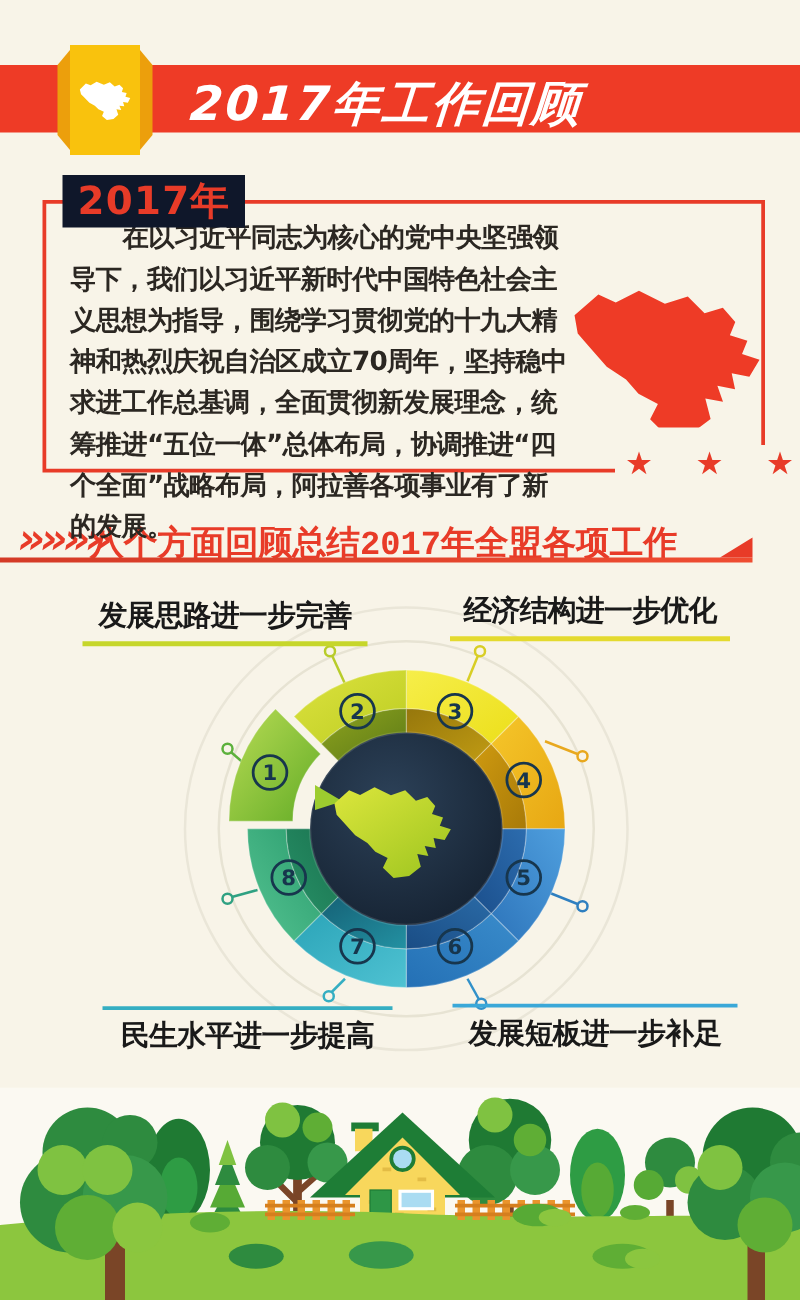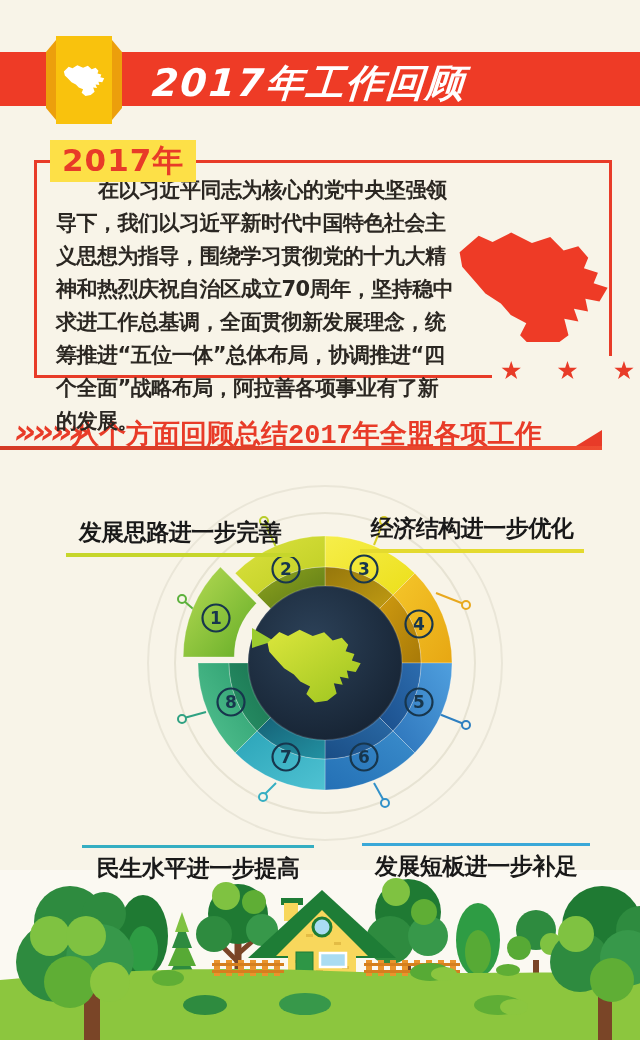--- a/index.html
+++ b/index.html
@@ -6,21 +6,21 @@
   .page{position:relative;width:640px;height:1040px;background:#f8f4e8;overflow:hidden;
         font-family:"DejaVu Sans","Liberation Sans",sans-serif;}
   
   .banner{position:absolute;left:0;top:52px;width:640px;height:54px;background:#ee3b26;}
   .banner-title{position:absolute;left:152px;top:58px;width:420px;color:#ffffff;
         font-size:38px;font-weight:bold;font-style:italic;transform:skewX(-4deg);letter-spacing:2px;}
   .badge{position:absolute;left:40px;top:34px;width:88px;height:92px;}
   
   .review-box{position:absolute;left:34px;top:160px;width:572px;height:212px;
         border:3px solid #e83b28;}
-  .review-heading{position:absolute;left:50px;top:140px;z-index:3;background:#fde047;
+  .review-heading{position:absolute;left:50px;top:140px;z-index:3;background:#0f172a;
         padding:0 12px;color:#e83b28;font-size:31px;font-weight:bold;letter-spacing:1px;}
   .review-body{position:absolute;left:56px;top:174px;width:402px;margin:0;z-index:2;
         color:#2b2722;font-size:21px;line-height:33px;font-weight:bold;
         text-indent:2em;letter-spacing:-0.5px;}
   .red-map{position:absolute;left:446px;top:194px;width:176px;height:148px;z-index:2;}
   .stars{position:absolute;left:492px;top:356px;z-index:4;background:#f8f4e8;padding:0 8px;
         color:#e83b28;font-size:25px;letter-spacing:13px;white-space:nowrap;}
   
   .section-header{position:absolute;left:0;top:412px;width:640px;height:40px;}
   .chevrons{position:absolute;left:14px;top:2px;color:#e83b28;font-size:34px;font-weight:bold;
@@ -28,21 +28,21 @@
   .section-title{position:absolute;left:72px;top:4px;color:#e83b28;font-size:27px;
         font-weight:bold;letter-spacing:0px;font-family:Liberation Mono, monospace;}
   .section-underline{position:absolute;left:0;top:446px;width:602px;height:4px;
         background:linear-gradient(to right,#d43a26,#ef4c31);}
   .section-arrow{position:absolute;left:576px;top:430px;width:0;height:0;
         border-bottom:16px solid #e83b28;border-left:26px solid transparent;}
   
   .wheel-area{position:absolute;left:0;top:465px;width:640px;height:410px;}
   .wheel-svg{position:absolute;left:0;top:0;z-index:1;}
   .wheel-label{position:absolute;z-index:2;color:#191919;font-size:23px;font-weight:bold;
-        text-align:center;letter-spacing:-0.5px;white-space:nowrap;margin-top:40px;}
+        text-align:center;letter-spacing:-0.5px;white-space:nowrap;}
   .under{padding-bottom:5px;border-bottom:4px solid;}
   .over{padding-top:5px;border-top:3px solid;}
   .w-l2{left:66px;  top:12px;  width:228px;border-color:#c6d62b;}
   .w-l3{left:360px; top:8px;   width:224px;border-color:#e4da2f;}
   .w-l1{left:0px;   top:92px;  width:208px;border-color:#57b33c;}
   .w-l4{left:434px; top:118px; width:204px;border-color:#e9a81f;}
   .w-l8{left:4px;   top:250px; width:234px;border-color:#2fa182;}
   .w-l5{left:420px; top:266px; width:216px;border-color:#2e7fc0;}
   .w-l7{left:82px;  top:340px; width:232px;border-color:#35aec2;}
   .w-l6{left:362px; top:338px; width:228px;border-color:#3aa8d8;}

